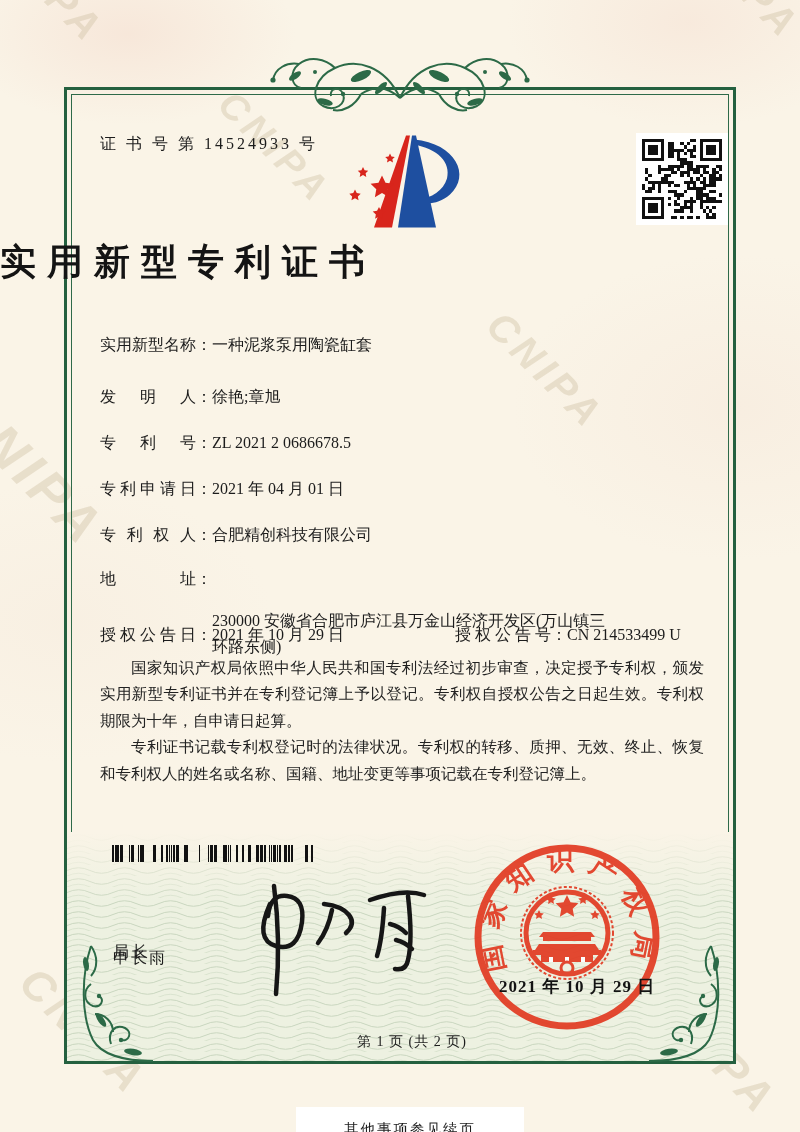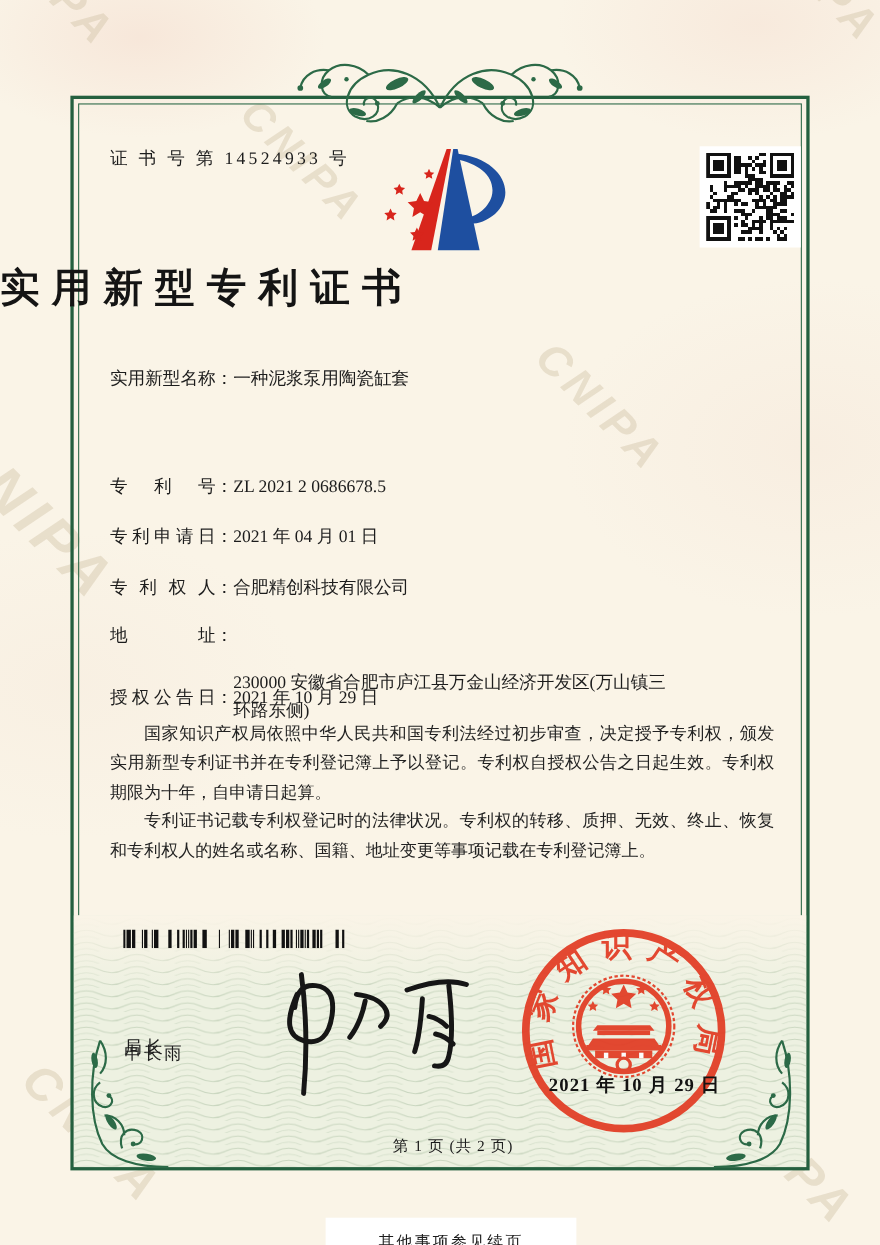--- a/index.html
+++ b/index.html
@@ -381,34 +381,40 @@
           <rect x="22" y="24" width="1" height="1"></rect>
         </g>
     </svg>
   </div>
 
   <div class="title">实用新型专利证书</div>
 
   <div class="frow r0">
     <span class="f-label">实用新型名称</span><span class="f-colon">：</span><span class="f-value">一种泥浆泵用陶瓷缸套</span>
   </div>
+  <div class="frow r1">
+    <span class="f-label">发明人</span><span class="f-colon">：</span><span class="f-value">徐艳;章旭</span>
+  </div>
   <div class="frow r2">
     <span class="f-label">专利号</span><span class="f-colon">：</span><span class="f-value">ZL 2021 2 0686678.5</span>
   </div>
   <div class="frow r3">
     <span class="f-label">专利申请日</span><span class="f-colon">：</span><span class="f-value">2021 年 04 月 01 日</span>
   </div>
   <div class="frow r4">
     <span class="f-label">专利权人</span><span class="f-colon">：</span><span class="f-value">合肥精创科技有限公司</span>
   </div>
   <div class="frow r5 addr">
     <span class="f-label">地址</span><span class="f-colon">：</span><span class="f-value">230000 安徽省合肥市庐江县万金山经济开发区(万山镇三环路东侧)</span>
   </div>
   <div class="frow rg1">
     <span class="f-label">授权公告日</span><span class="f-colon">：</span><span class="f-value">2021 年 10 月 29 日</span>
+  </div>
+  <div class="frow rg2">
+    <span class="f-label">授权公告号</span><span class="f-colon">：</span><span class="f-value">CN 214533499 U</span>
   </div>
 
   <div class="paras">
     <p>国家知识产权局依照中华人民共和国专利法经过初步审查，决定授予专利权，颁发实用新型专利证书并在专利登记簿上予以登记。专利权自授权公告之日起生效。专利权期限为十年，自申请日起算。</p>
     <p>专利证书记载专利权登记时的法律状况。专利权的转移、质押、无效、终止、恢复和专利权人的姓名或名称、国籍、地址变更等事项记载在专利登记簿上。</p>
   </div>
 
   <svg class="barcode" width="206" height="17">
     <g id="bars" fill="#111">
         <rect x="0" y="0" width="2" height="17"></rect>

